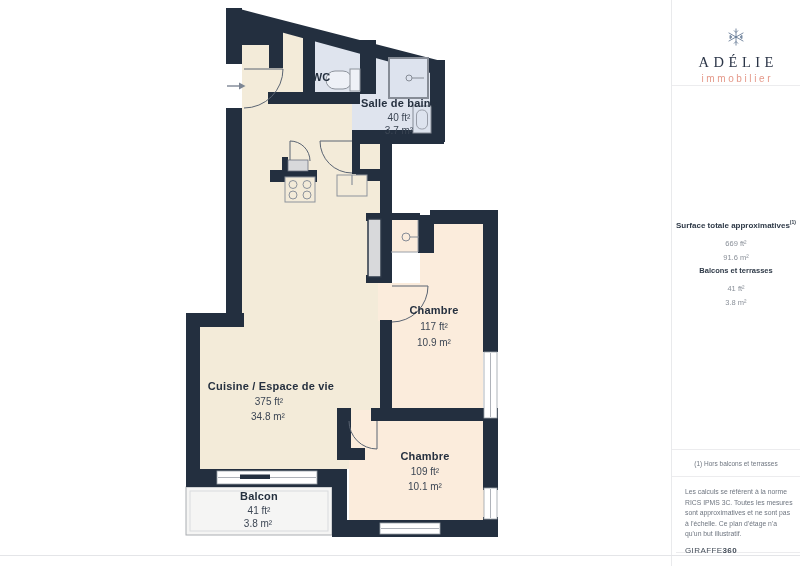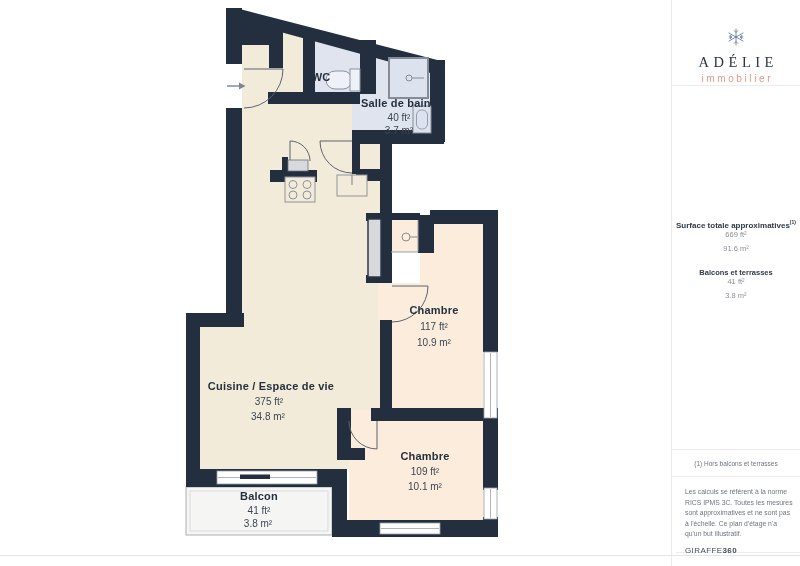--- a/index.html
+++ b/index.html
@@ -12,23 +12,23 @@
            border-left:1px solid #e9eaec;}
   .logo-block{position:absolute;left:0;top:0;width:100%;height:86px;border-bottom:1px solid #ececee;
               text-align:center;box-sizing:border-box;padding-top:27px;}
   .brand-name{margin-top:3px;font-family:"Liberation Serif",serif;font-size:14.5px;letter-spacing:4.5px;
               text-indent:4.5px;color:#2b3547;}
   .brand-sub{margin-top:2px;font-size:10px;letter-spacing:2.6px;text-indent:2.6px;color:#e5998a;}
   .measures{position:absolute;left:0;top:86px;width:100%;height:364px;border-bottom:1px solid #ececee;
             box-sizing:border-box;text-align:center;padding-top:133px;}
   .m-title{font-size:8px;font-weight:700;color:#2e3947;}
   .m-title sup{font-size:5px;}
-  .m-val{font-size:7.5px;color:#8a9099;}
+  .m-val{font-size:7.5px;color:#8a9099;margin-top:9px;}
   .m-val + .m-val{margin-top:5px;}
-  .m-title2{font-size:7.5px;font-weight:700;color:#2e3947;margin-top:15px;}
+  .m-title2{font-size:7.5px;font-weight:700;color:#2e3947;margin-top:4px;}
   .footnote{position:absolute;left:0;top:450px;width:100%;height:27px;border-bottom:1px solid #ececee;
             box-sizing:border-box;display:flex;align-items:center;justify-content:center;
             font-size:6.5px;color:#6f7680;}
   .disclaimer{position:absolute;left:4px;top:477px;width:100%;height:76px;border-bottom:1px solid #ececee;
               box-sizing:border-box;padding:10px 9px 0;text-align:left;}
   .disclaimer p{margin:0;font-size:6.8px;line-height:1.55;color:#6f7680;}
   .credit{margin-top:6px;font-size:8px;letter-spacing:.4px;color:#454e5a;}
   .credit b{font-weight:700;}
   .bottom-line{position:absolute;left:0;top:555px;width:800px;height:1px;background:#e4e5e8;}
 </style>

